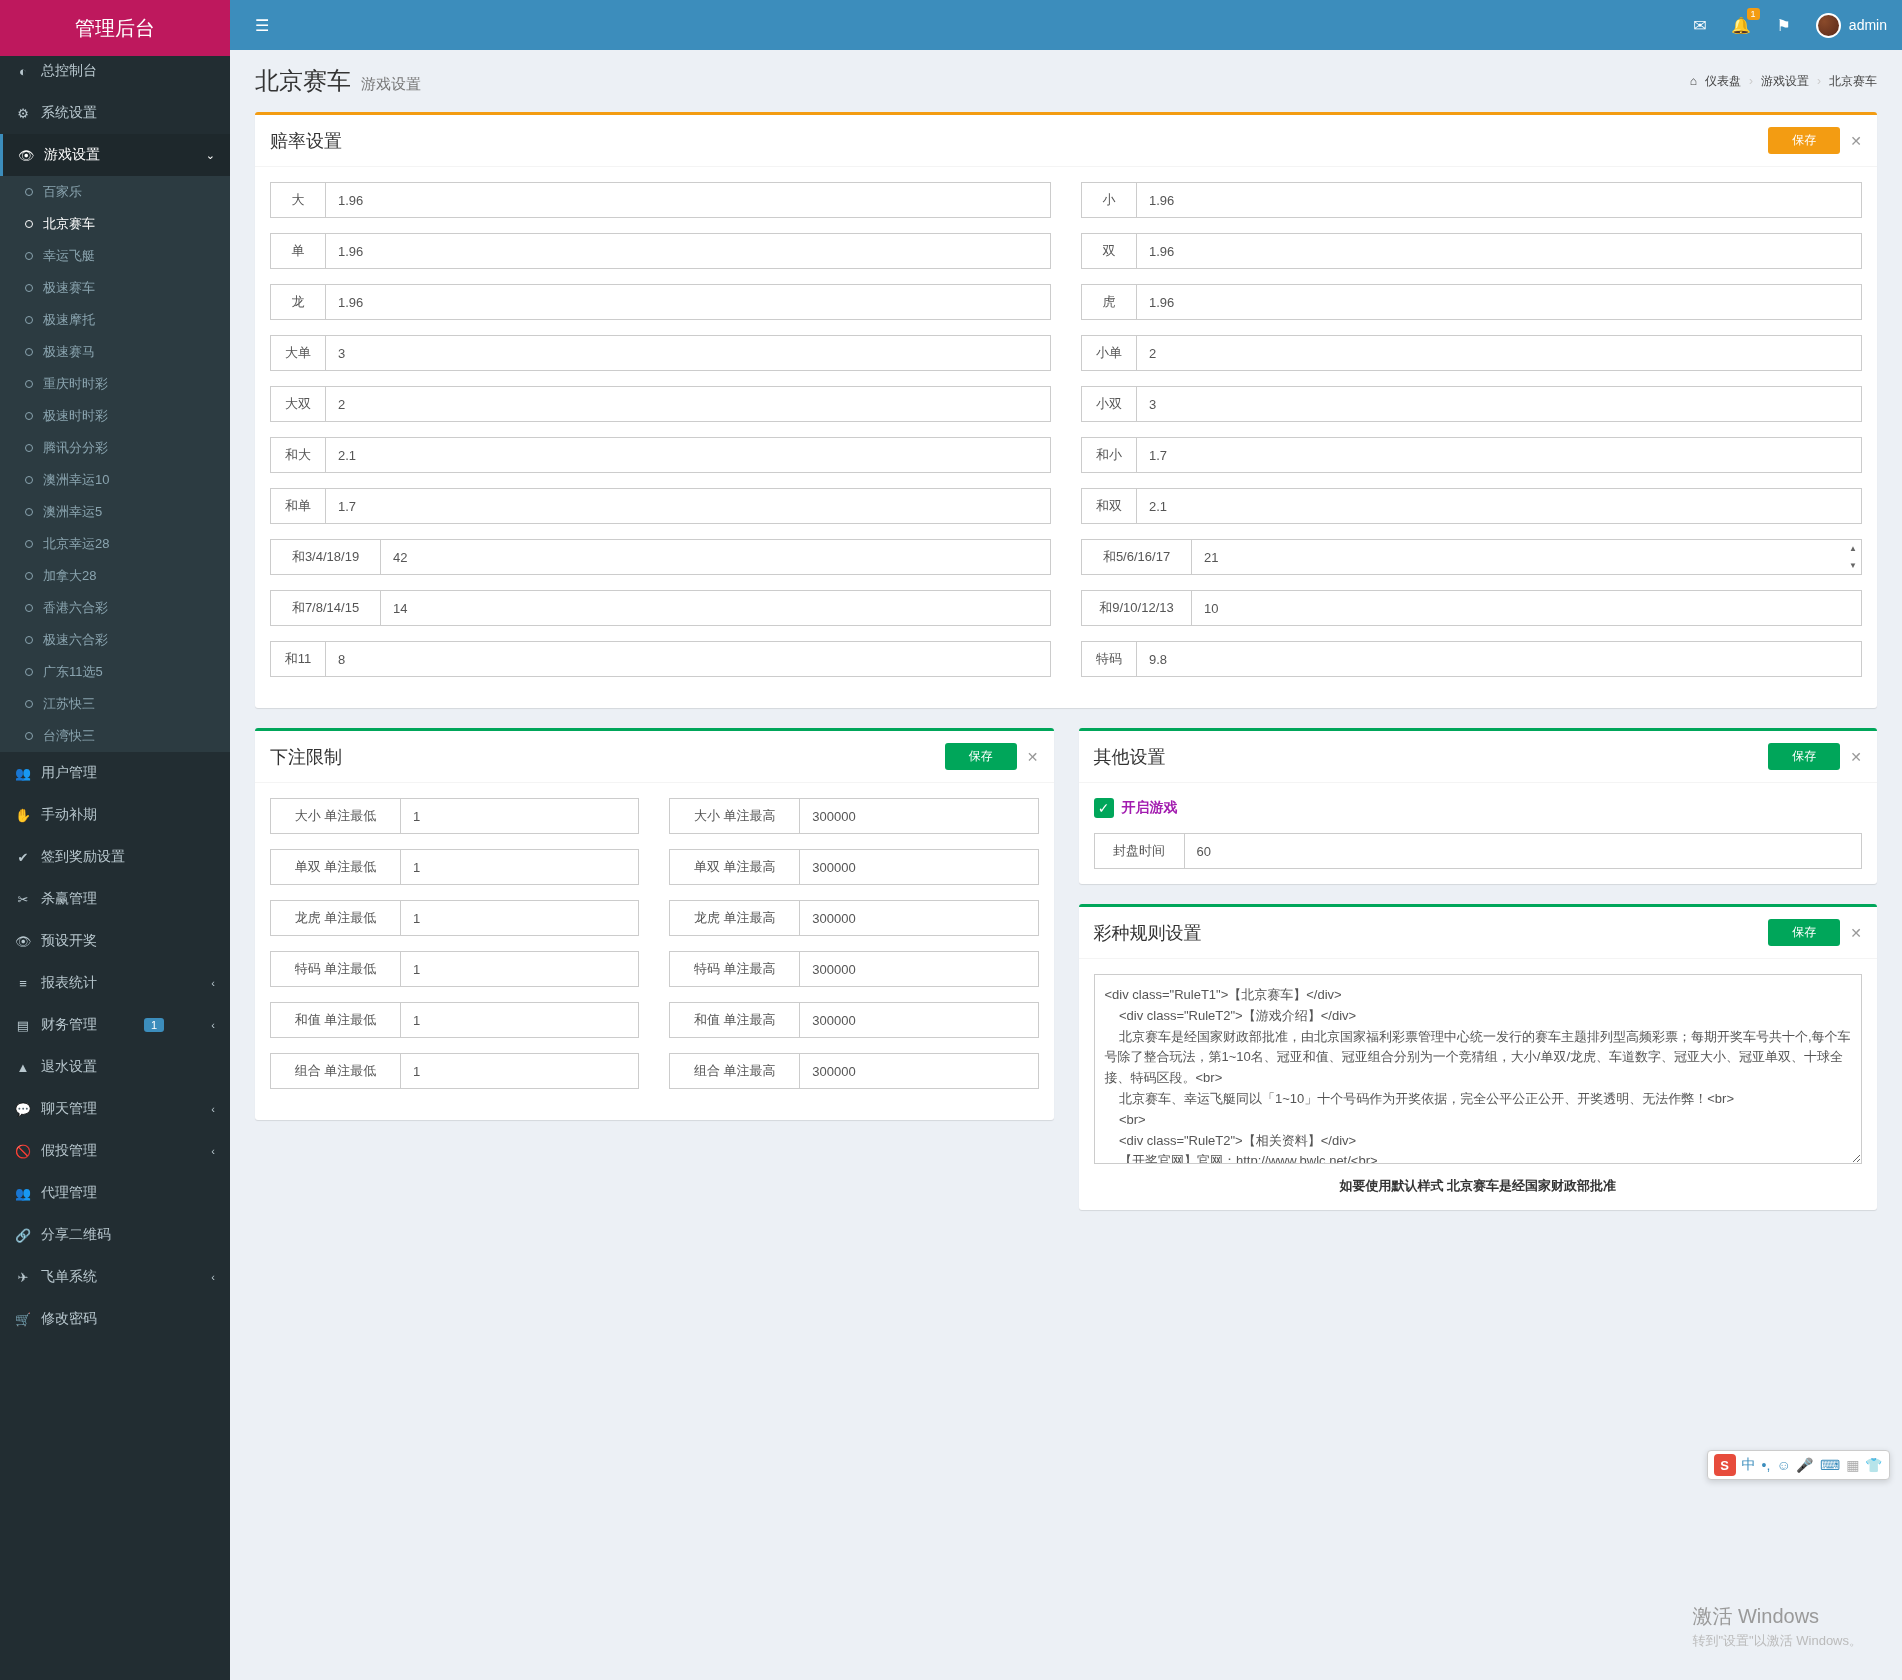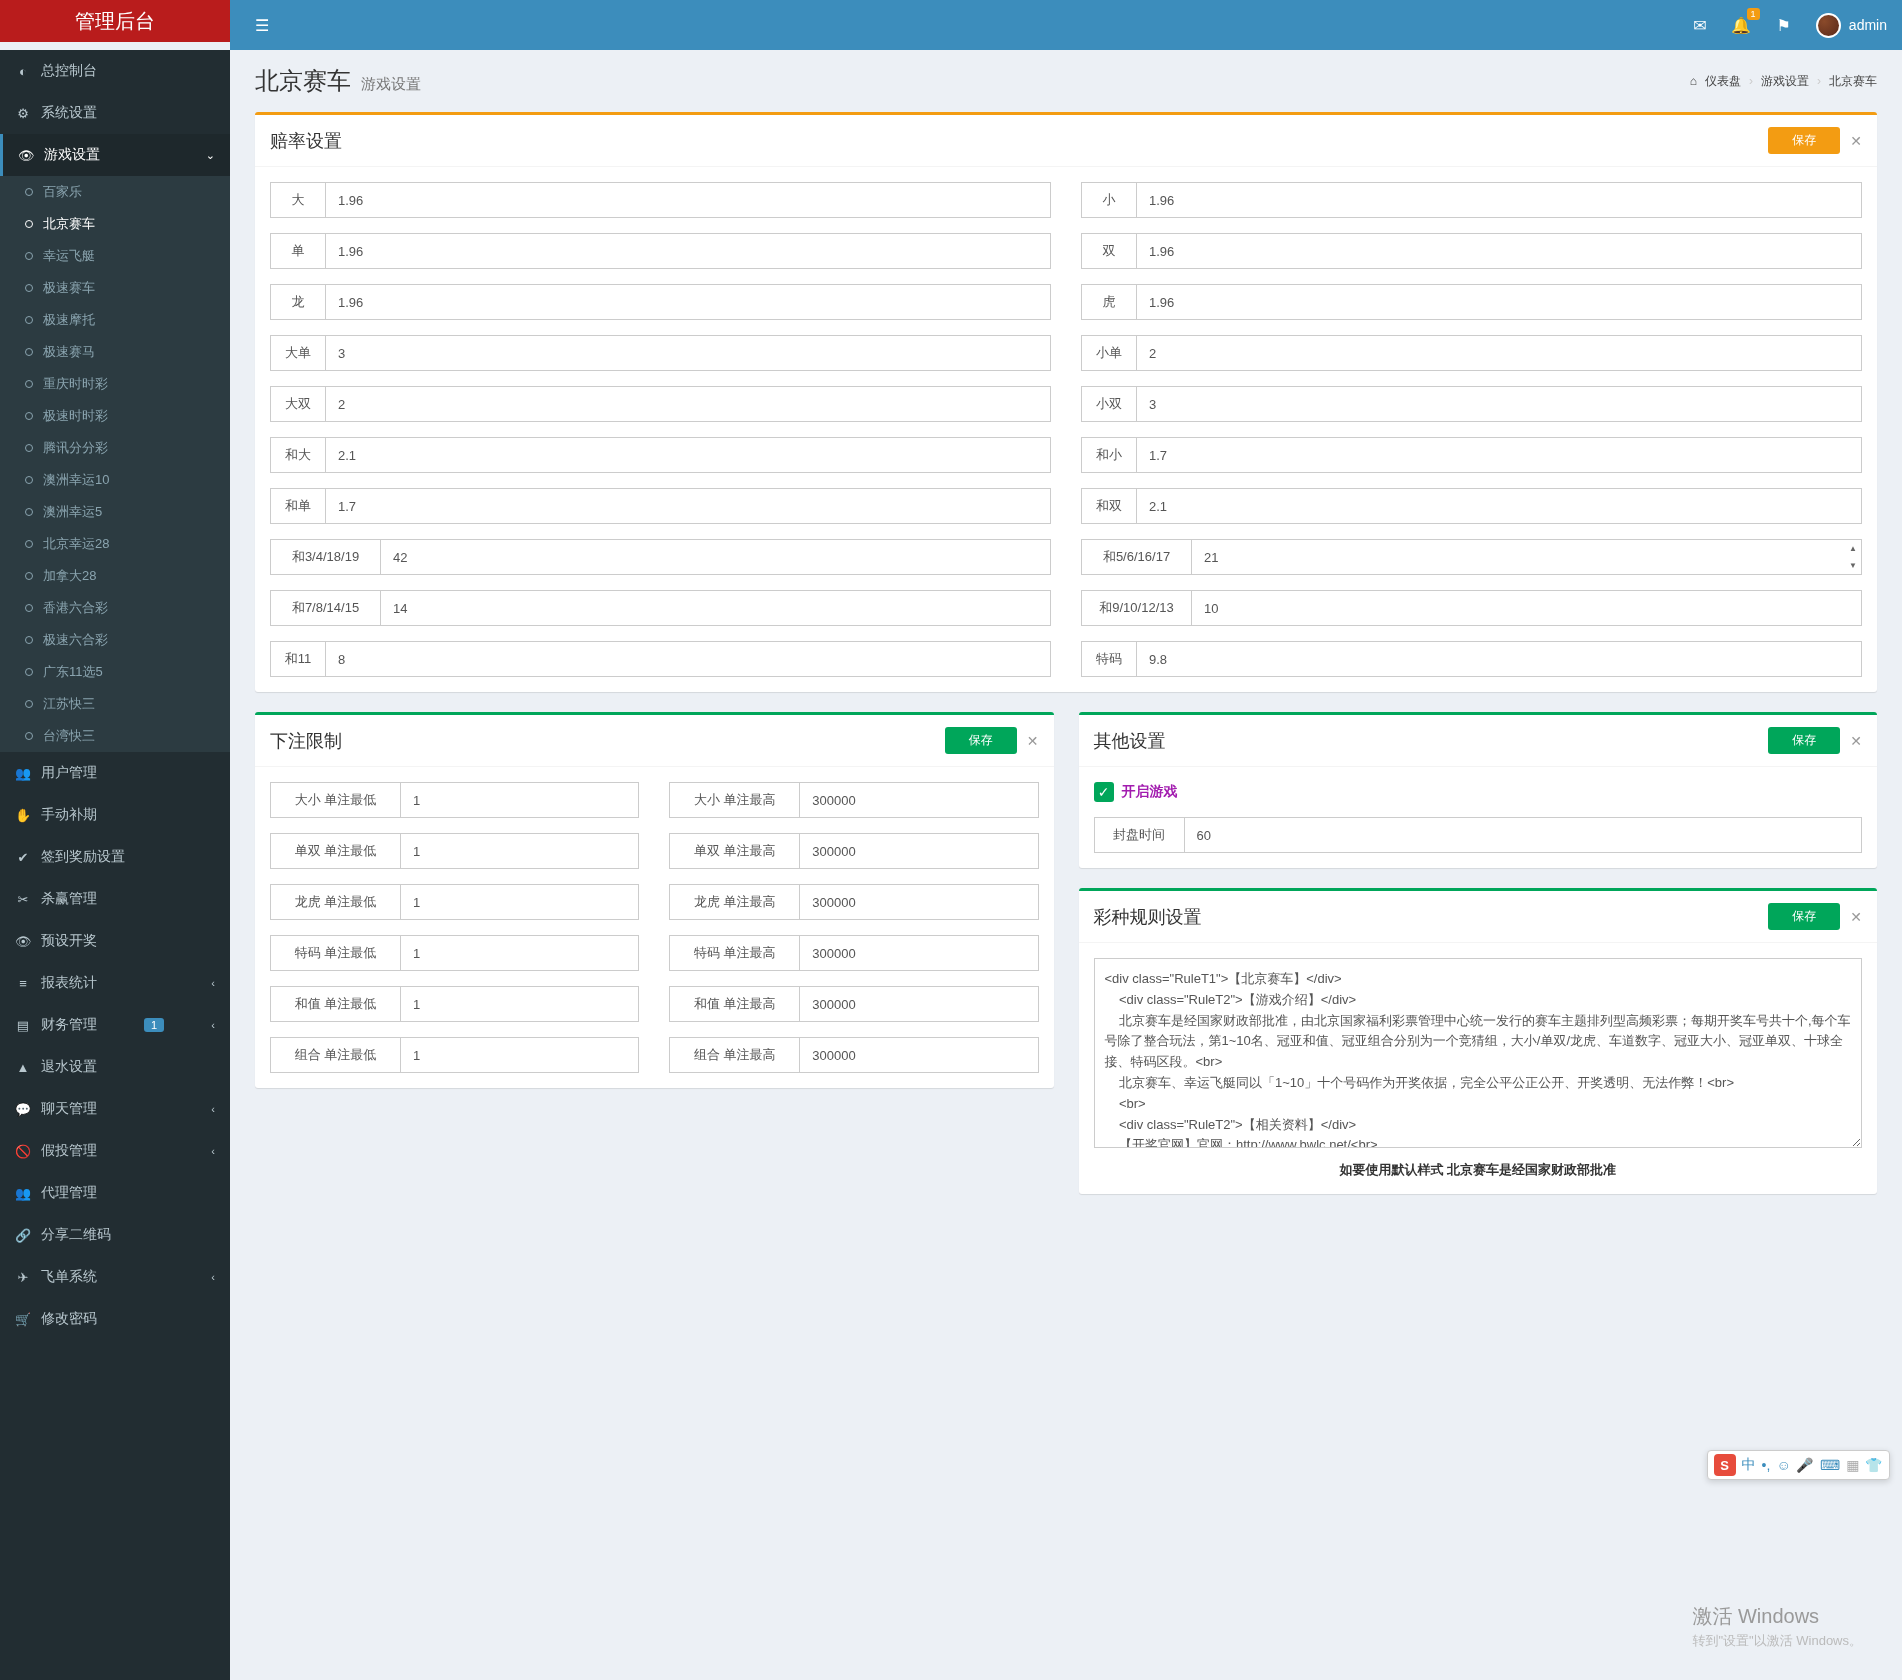--- a/index.html
+++ b/index.html
@@ -1,21 +1,21 @@
 <!DOCTYPE html>
 <html><head>
 <meta charset="utf-8">
 <style>
 *{box-sizing:border-box;margin:0;padding:0}
 body{font-family:"Helvetica Neue",Arial,sans-serif;font-size:14px;background:#ecf0f5;color:#333;min-width:1902px}
 a{text-decoration:none;color:inherit}
 
 
 .main-header{position:fixed;top:0;left:0;right:0;height:50px;z-index:100;display:flex}
-.logo{width:230px;height:42px;background:#b91c1c;color:#fff;display:flex;align-items:center;justify-content:center;font-size:20px}
+.logo{width:230px;height:56px;background:#be185d;color:#fff;display:flex;align-items:center;justify-content:center;font-size:20px}
 .navbar{flex:1;height:50px;background:#3c8dbc;display:flex;align-items:center;justify-content:space-between;padding:0 15px}
 .sidebar-toggle{color:#fff;font-size:16px;cursor:pointer;padding:5px 10px}
 .nav-right{display:flex;align-items:center;gap:25px;color:#fff}
 .nav-icon{position:relative;cursor:pointer;font-size:16px}
 .nav-badge{position:absolute;top:-8px;right:-8px;background:#f39c12;color:#fff;font-size:9px;padding:1px 4px;border-radius:3px}
 .user-panel{display:flex;align-items:center;gap:8px;cursor:pointer}
 .avatar{width:25px;height:25px;border-radius:50%;background:#fff;position:relative;overflow:hidden}
 .avatar::before{content:"";position:absolute;inset:2px;background:radial-gradient(circle at 30% 30%,#8a4a2a,#5a2a1a);border-radius:50%}
 
 
@@ -52,21 +52,21 @@
 .box-title{font-size:18px;font-weight:400}
 .box-tools{display:flex;align-items:center;gap:10px}
 .btn{padding:5px 24px;border:none;border-radius:3px;cursor:pointer;font-size:12px}
 .btn-warning{background:#f39c12;color:#fff}
 .btn-success{background:#00a65a;color:#fff}
 .box-tool-x{color:#999;cursor:pointer;font-size:14px}
 .box-body{padding:15px}
 
 
 .form-row{display:flex;gap:30px;margin-bottom:15px}
-.form-row:last-child{margin-bottom:0}
+.form-row:last-child{margin-bottom:16px}
 .input-group{display:flex;flex:1}
 .input-group-addon{background:#fff;border:1px solid #ccc;border-right:none;padding:8px 12px;font-size:13px;color:#555;min-width:55px;display:flex;align-items:center;justify-content:center;text-align:center}
 .input-group-addon.wide{min-width:110px}
 .input-group-addon.wider{min-width:130px}
 .form-control{flex:1;border:1px solid #ccc;padding:8px 12px;font-size:13px;color:#555;outline:none;min-width:0}
 .spinner-wrap{position:relative;display:flex;flex:1}
 .spinner-btns{position:absolute;right:1px;top:1px;bottom:1px;width:16px;display:flex;flex-direction:column}
 .spinner-btns span{flex:1;display:flex;align-items:center;justify-content:center;font-size:8px;color:#666;cursor:pointer}
 
 

